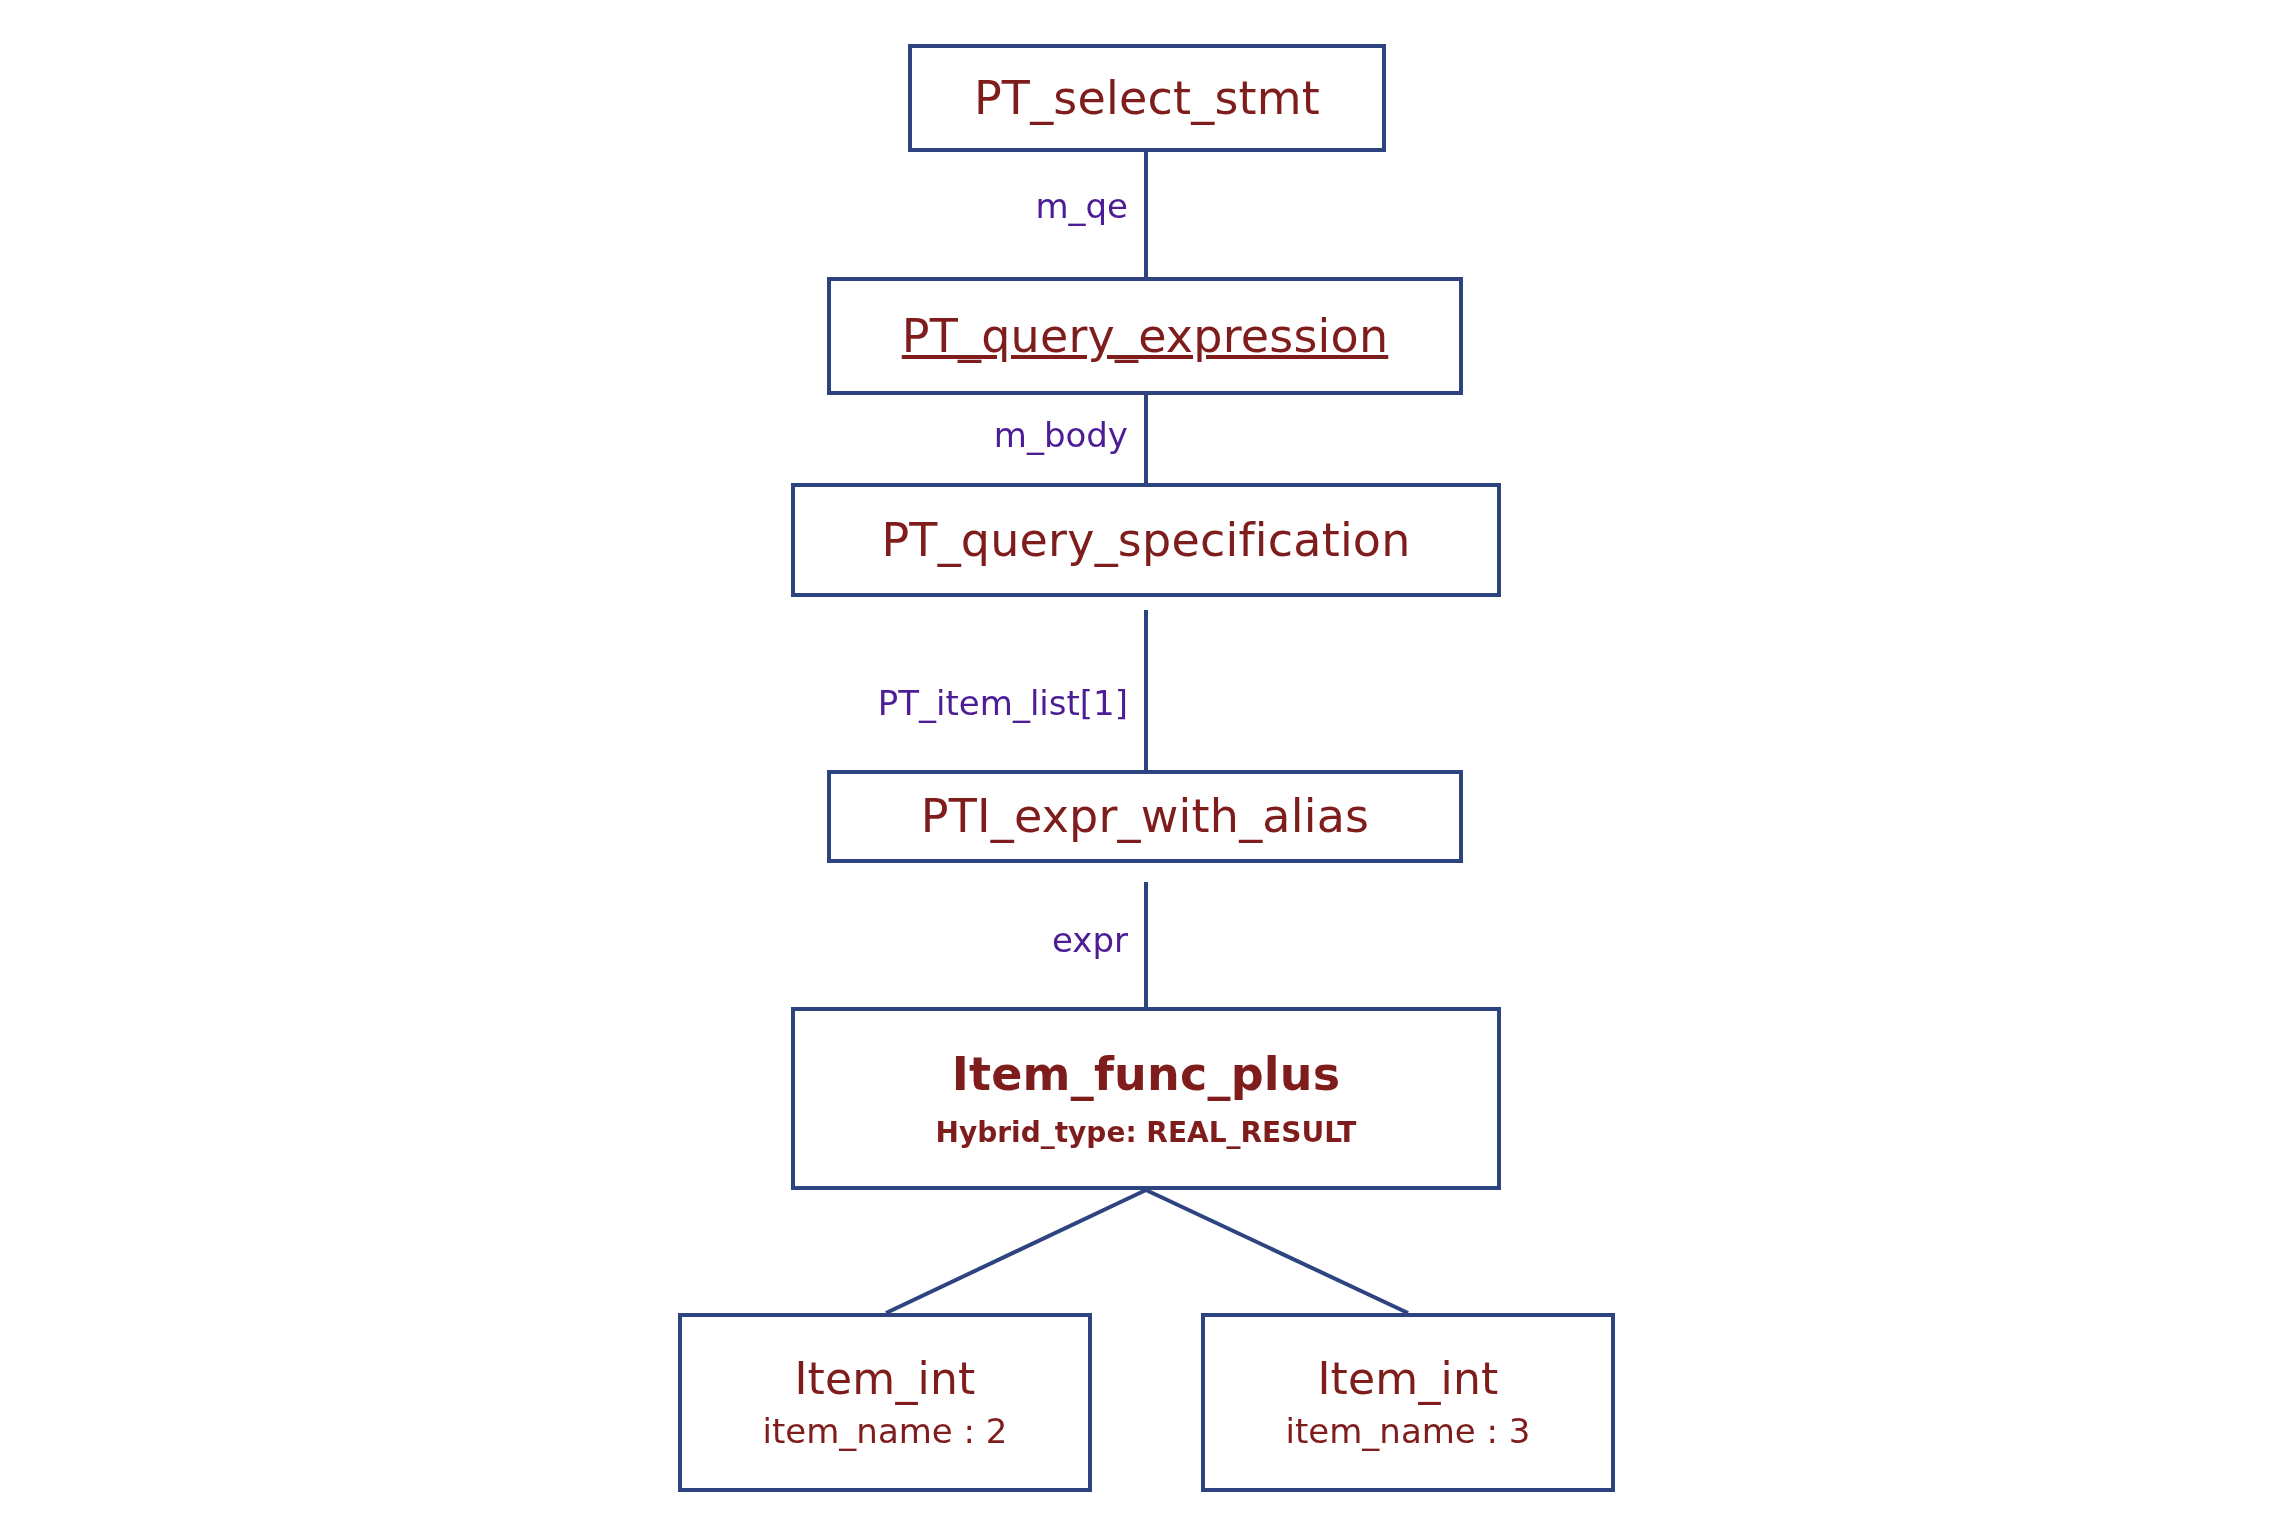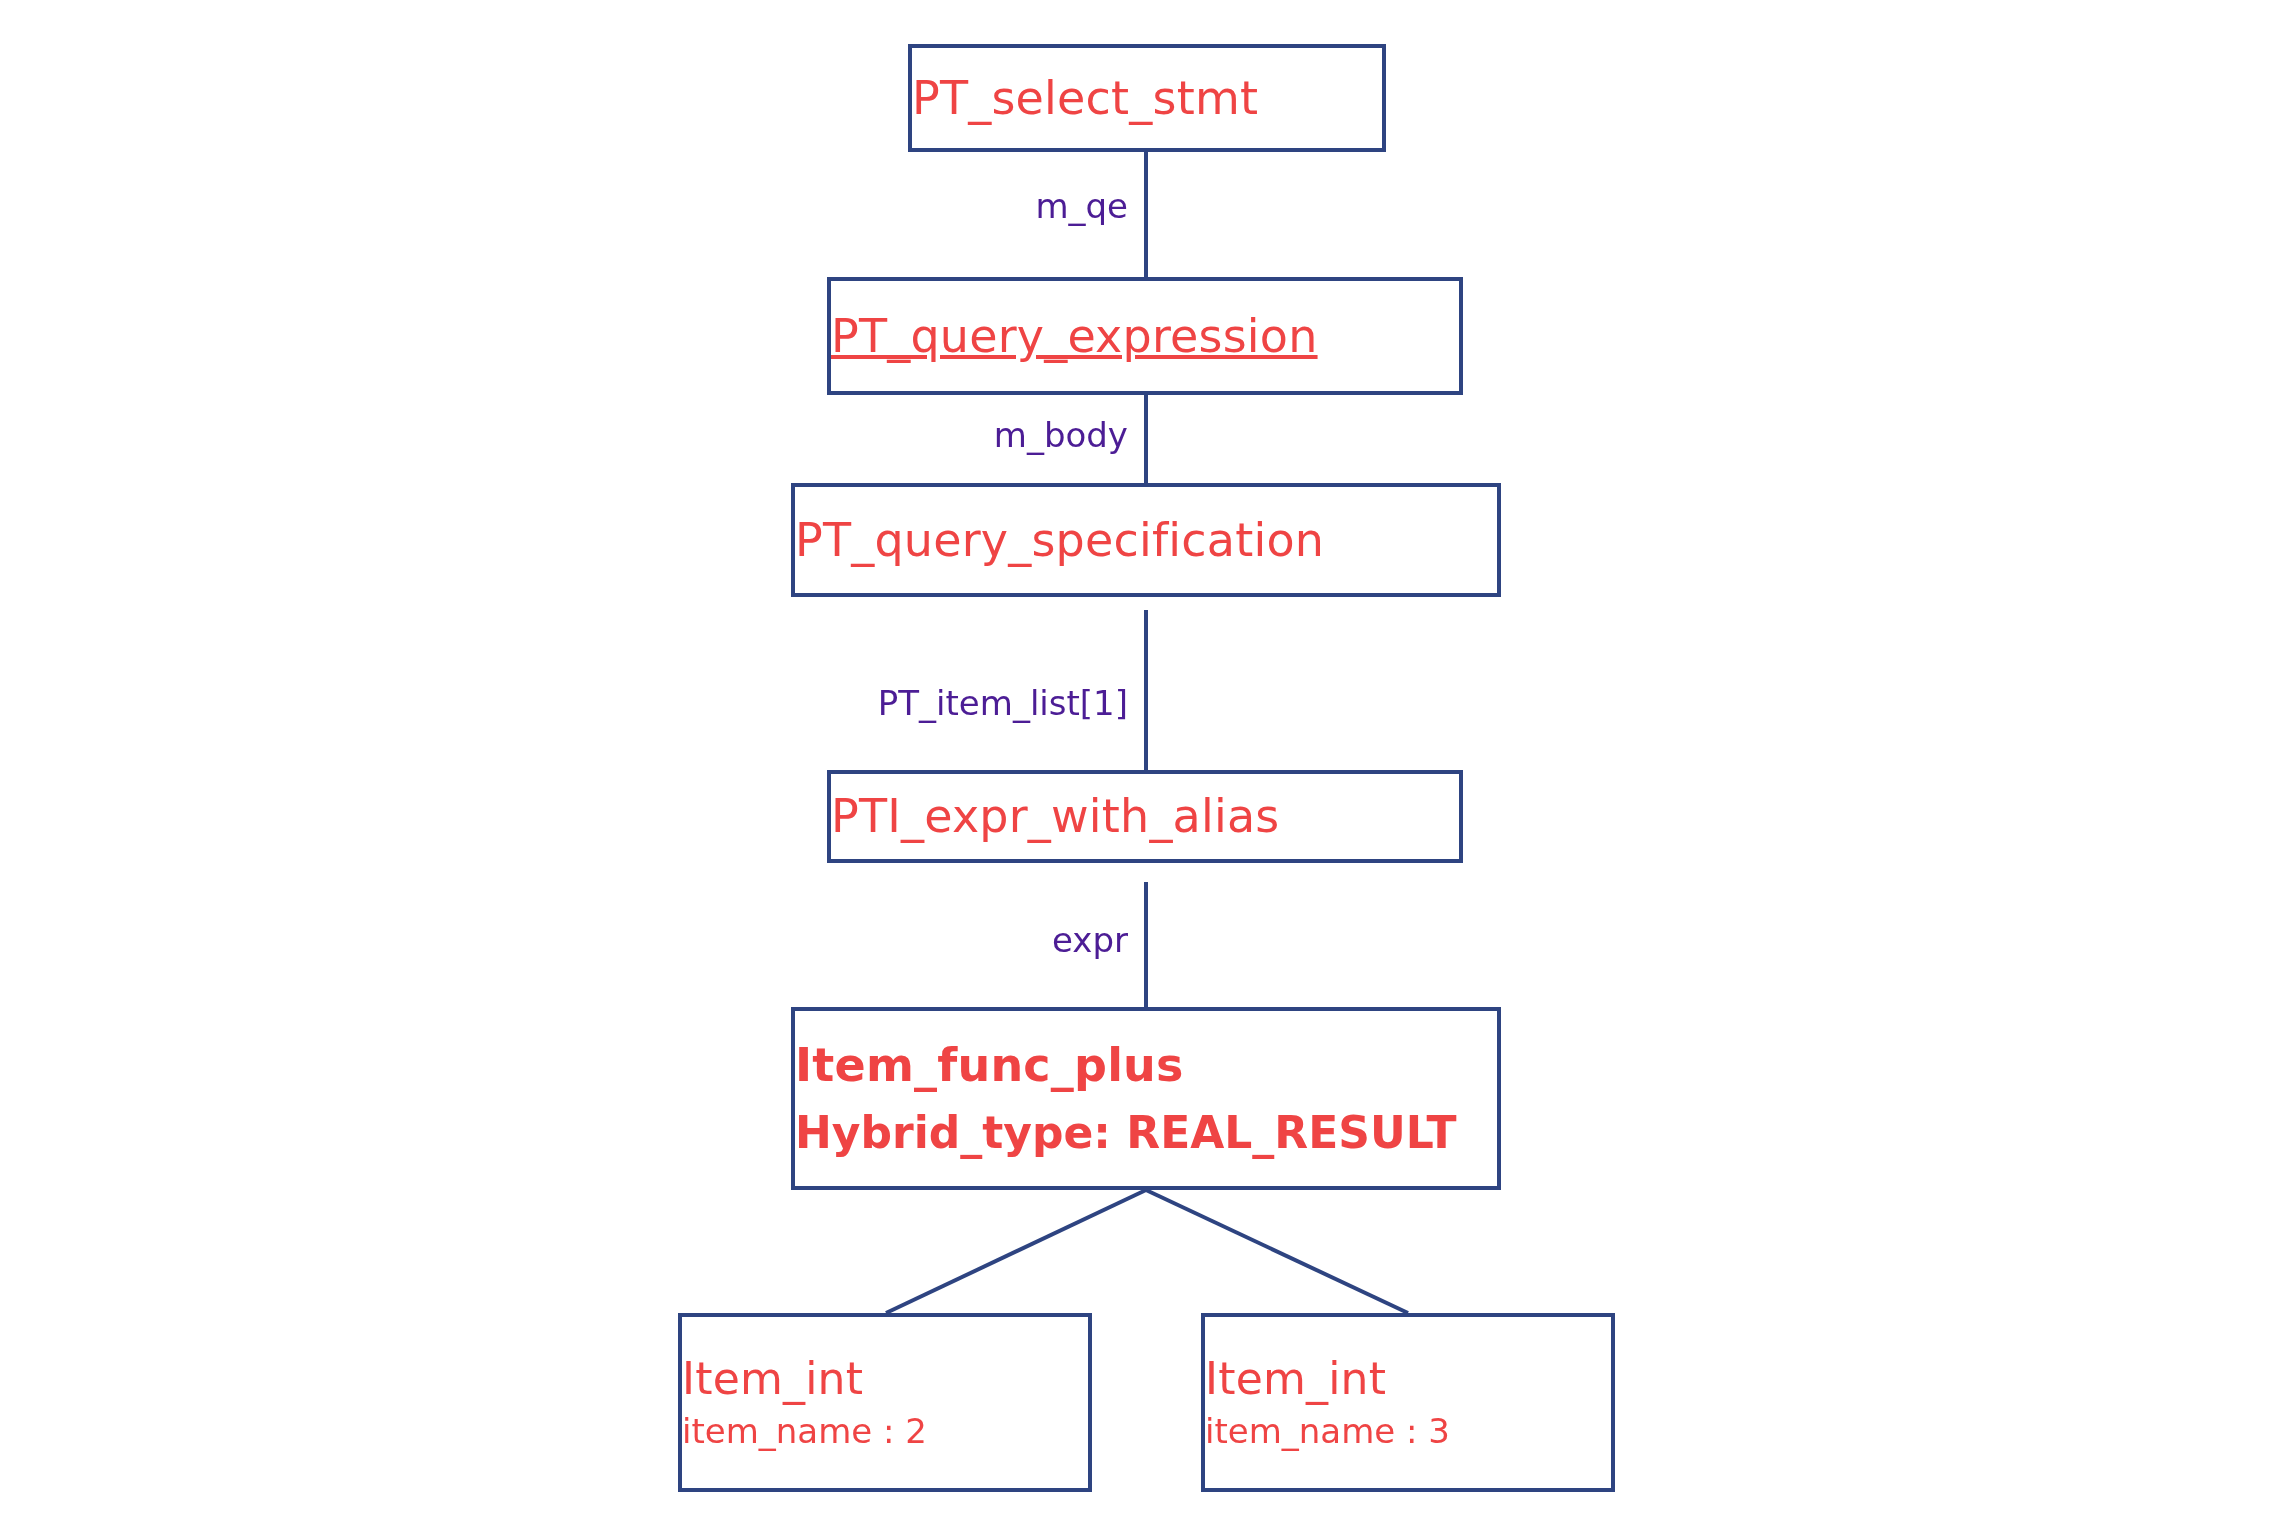--- a/index.html
+++ b/index.html
@@ -29,33 +29,33 @@
     height: 1528px;
     pointer-events: none;
   }
   .node {
     position: absolute;
     box-sizing: border-box;
     border: 4px solid #2e4481;
     background: #ffffff;
     display: flex;
     flex-direction: column;
-    align-items: flex-start;
+    align-items: center;
     justify-content: center;
-    color: #ef4444;
+    color: #7f1d1d;
     text-align: center;
     line-height: 1.05;
   }
   .node .title {
     font-size: 46px;
     letter-spacing: 0.2px;
     white-space: nowrap;
   }
   .node .subtitle {
-    font-size: 44px;
+    font-size: 28px;
     margin-top: 20px;
     white-space: nowrap;
   }
   .node.leaf .title { font-size: 44px; }
   .node.leaf .subtitle { font-size: 34px; margin-top: 12px; }
 
   .edge-label {
     position: absolute;
     color: #4c1d95;
     font-size: 34px;

